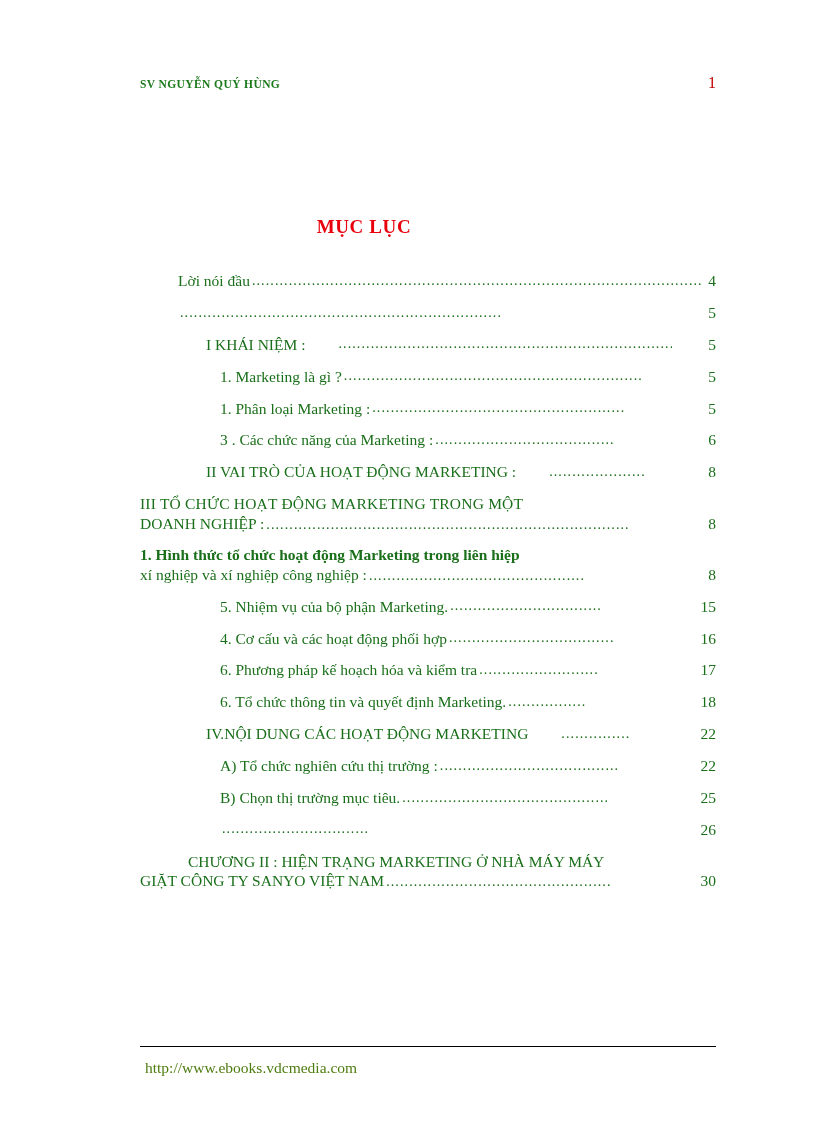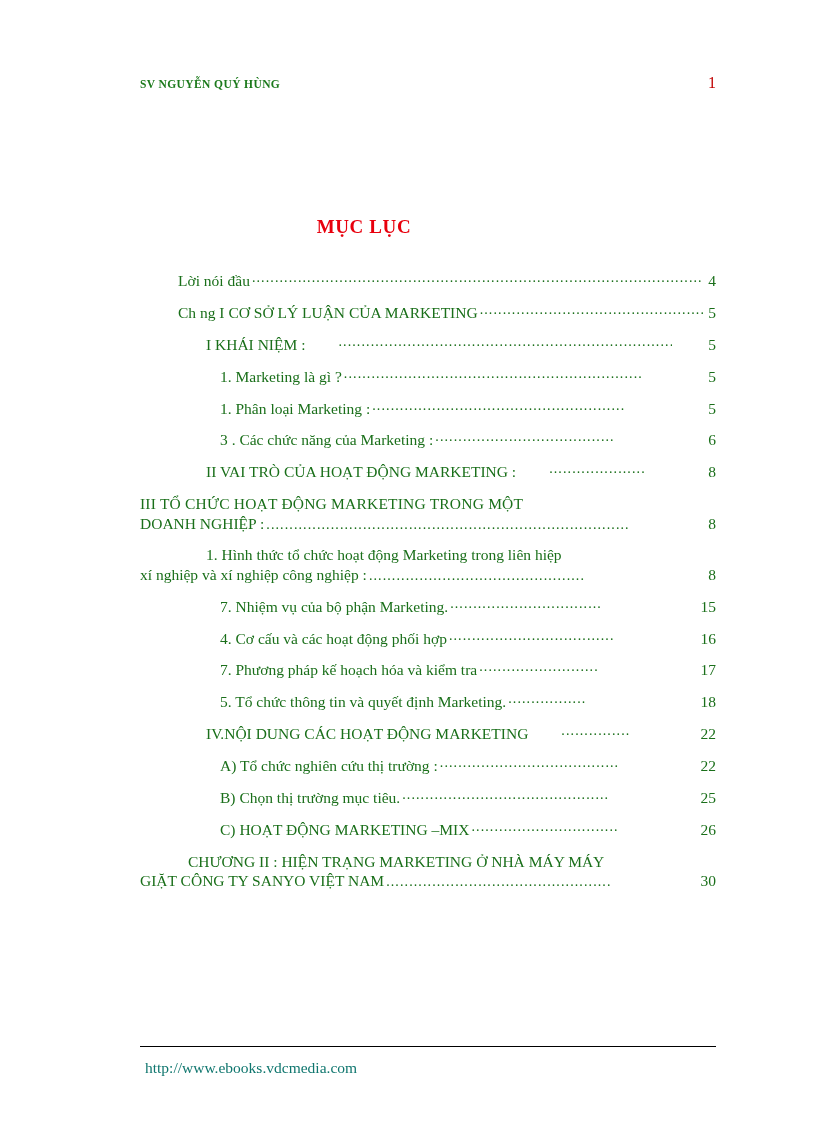--- a/index.html
+++ b/index.html
@@ -58,21 +58,21 @@
   }
   
   .toc {
     position: absolute;
     top: 255px;
     left: 140px;
     width: 576px;
   }
   .toc-entry {
     display: flex;
-    align-items: flex-start;
+    align-items: center;
     color: #1a6f1a;
     font-size: 15.5px;
     line-height: 1.25;
     margin-bottom: 12.5px;
     white-space: nowrap;
   }
   .toc-entry .txt {
     flex: 0 0 auto;
   }
   .toc-entry .leader {
@@ -118,21 +118,21 @@
     left: 140px;
     top: 1030px;
     width: 576px;
     border-top: 1.6px solid #000000;
   }
   .footer-link {
     position: absolute;
     left: 145px;
     top: 1043px;
     font-size: 15.5px;
-    color: #0f766e;
+    color: #4d7c0f;
     font-family: "Liberation Serif", serif;
   }
 </style>
 </head>
 <body>
 
 <div class="page">
 
   <div class="header">
     <div class="header-left">SV NGUYỄN QUÝ HÙNG</div>
@@ -143,21 +143,20 @@
 
   <div class="toc">
 
     <div class="toc-entry lvl1">
       <span class="txt">Lời nói đầu</span>
       <span class="leader">..................................................................................................</span>
       <span class="pg">4</span>
     </div>
 
     <div class="toc-entry lvl1">
-      <span class="txt">Ch    ng I  CƠ SỞ LÝ LUẬN CỦA MARKETING</span>
       <span class="leader">......................................................................</span>
       <span class="pg">5</span>
     </div>
 
     <div class="toc-entry lvl2">
       <span class="txt">I KHÁI NIỆM :</span>
       <span class="leader">.........................................................................</span>
       <span class="pg">5</span>
     </div>
 
@@ -190,50 +189,50 @@
         <span class="txt wide-space">III  TỔ  CHỨC  HOẠT  ĐỘNG  MARKETING  TRONG  MỘT</span>
       </div>
       <div class="line2">
         <span class="txt">DOANH NGHIỆP :</span>
         <span class="leader">...............................................................................</span>
         <span class="pg">8</span>
       </div>
     </div>
 
     <div class="toc-entry wrap">
-      <div class="line1" style="margin-left:66px;">
+      <div class="line1" style="font-weight:bold;">
         <span class="txt">1. Hình thức tổ chức hoạt động Marketing trong liên hiệp</span>
       </div>
       <div class="line2">
         <span class="txt">xí nghiệp và xí nghiệp công nghiệp :</span>
         <span class="leader">...............................................</span>
         <span class="pg">8</span>
       </div>
     </div>
 
     <div class="toc-entry lvl3">
-      <span class="txt">7. Nhiệm vụ của bộ phận Marketing.</span>
+      <span class="txt">5. Nhiệm vụ của bộ phận Marketing.</span>
       <span class="leader">.................................</span>
       <span class="pg">15</span>
     </div>
 
     <div class="toc-entry lvl3">
       <span class="txt">4. Cơ cấu và các hoạt động phối hợp</span>
       <span class="leader">....................................</span>
       <span class="pg">16</span>
     </div>
 
     <div class="toc-entry lvl3">
-      <span class="txt">7. Phương pháp kế hoạch hóa và kiểm tra</span>
+      <span class="txt">6. Phương pháp kế hoạch hóa và kiểm tra</span>
       <span class="leader">..........................</span>
       <span class="pg">17</span>
     </div>
 
     <div class="toc-entry lvl3">
-      <span class="txt">5. Tổ chức thông tin và quyết định Marketing.</span>
+      <span class="txt">6. Tổ chức thông tin và quyết định Marketing.</span>
       <span class="leader">.................</span>
       <span class="pg">18</span>
     </div>
 
     <div class="toc-entry lvl2">
       <span class="txt">IV.NỘI DUNG CÁC HOẠT ĐỘNG MARKETING</span>
       <span class="leader">...............</span>
       <span class="pg">22</span>
     </div>
 
@@ -243,21 +242,20 @@
       <span class="pg">22</span>
     </div>
 
     <div class="toc-entry lvl3">
       <span class="txt">B) Chọn thị trường mục tiêu.</span>
       <span class="leader">.............................................</span>
       <span class="pg">25</span>
     </div>
 
     <div class="toc-entry lvl3">
-      <span class="txt">C) HOẠT ĐỘNG MARKETING –MIX</span>
       <span class="leader">................................</span>
       <span class="pg">26</span>
     </div>
 
     <div class="toc-entry wrap">
       <div class="line1" style="margin-left:48px;">
         <span class="txt">CHƯƠNG II : HIỆN TRẠNG MARKETING Ở NHÀ MÁY MÁY</span>
       </div>
       <div class="line2">
         <span class="txt">GIẶT CÔNG TY SANYO VIỆT NAM</span>

